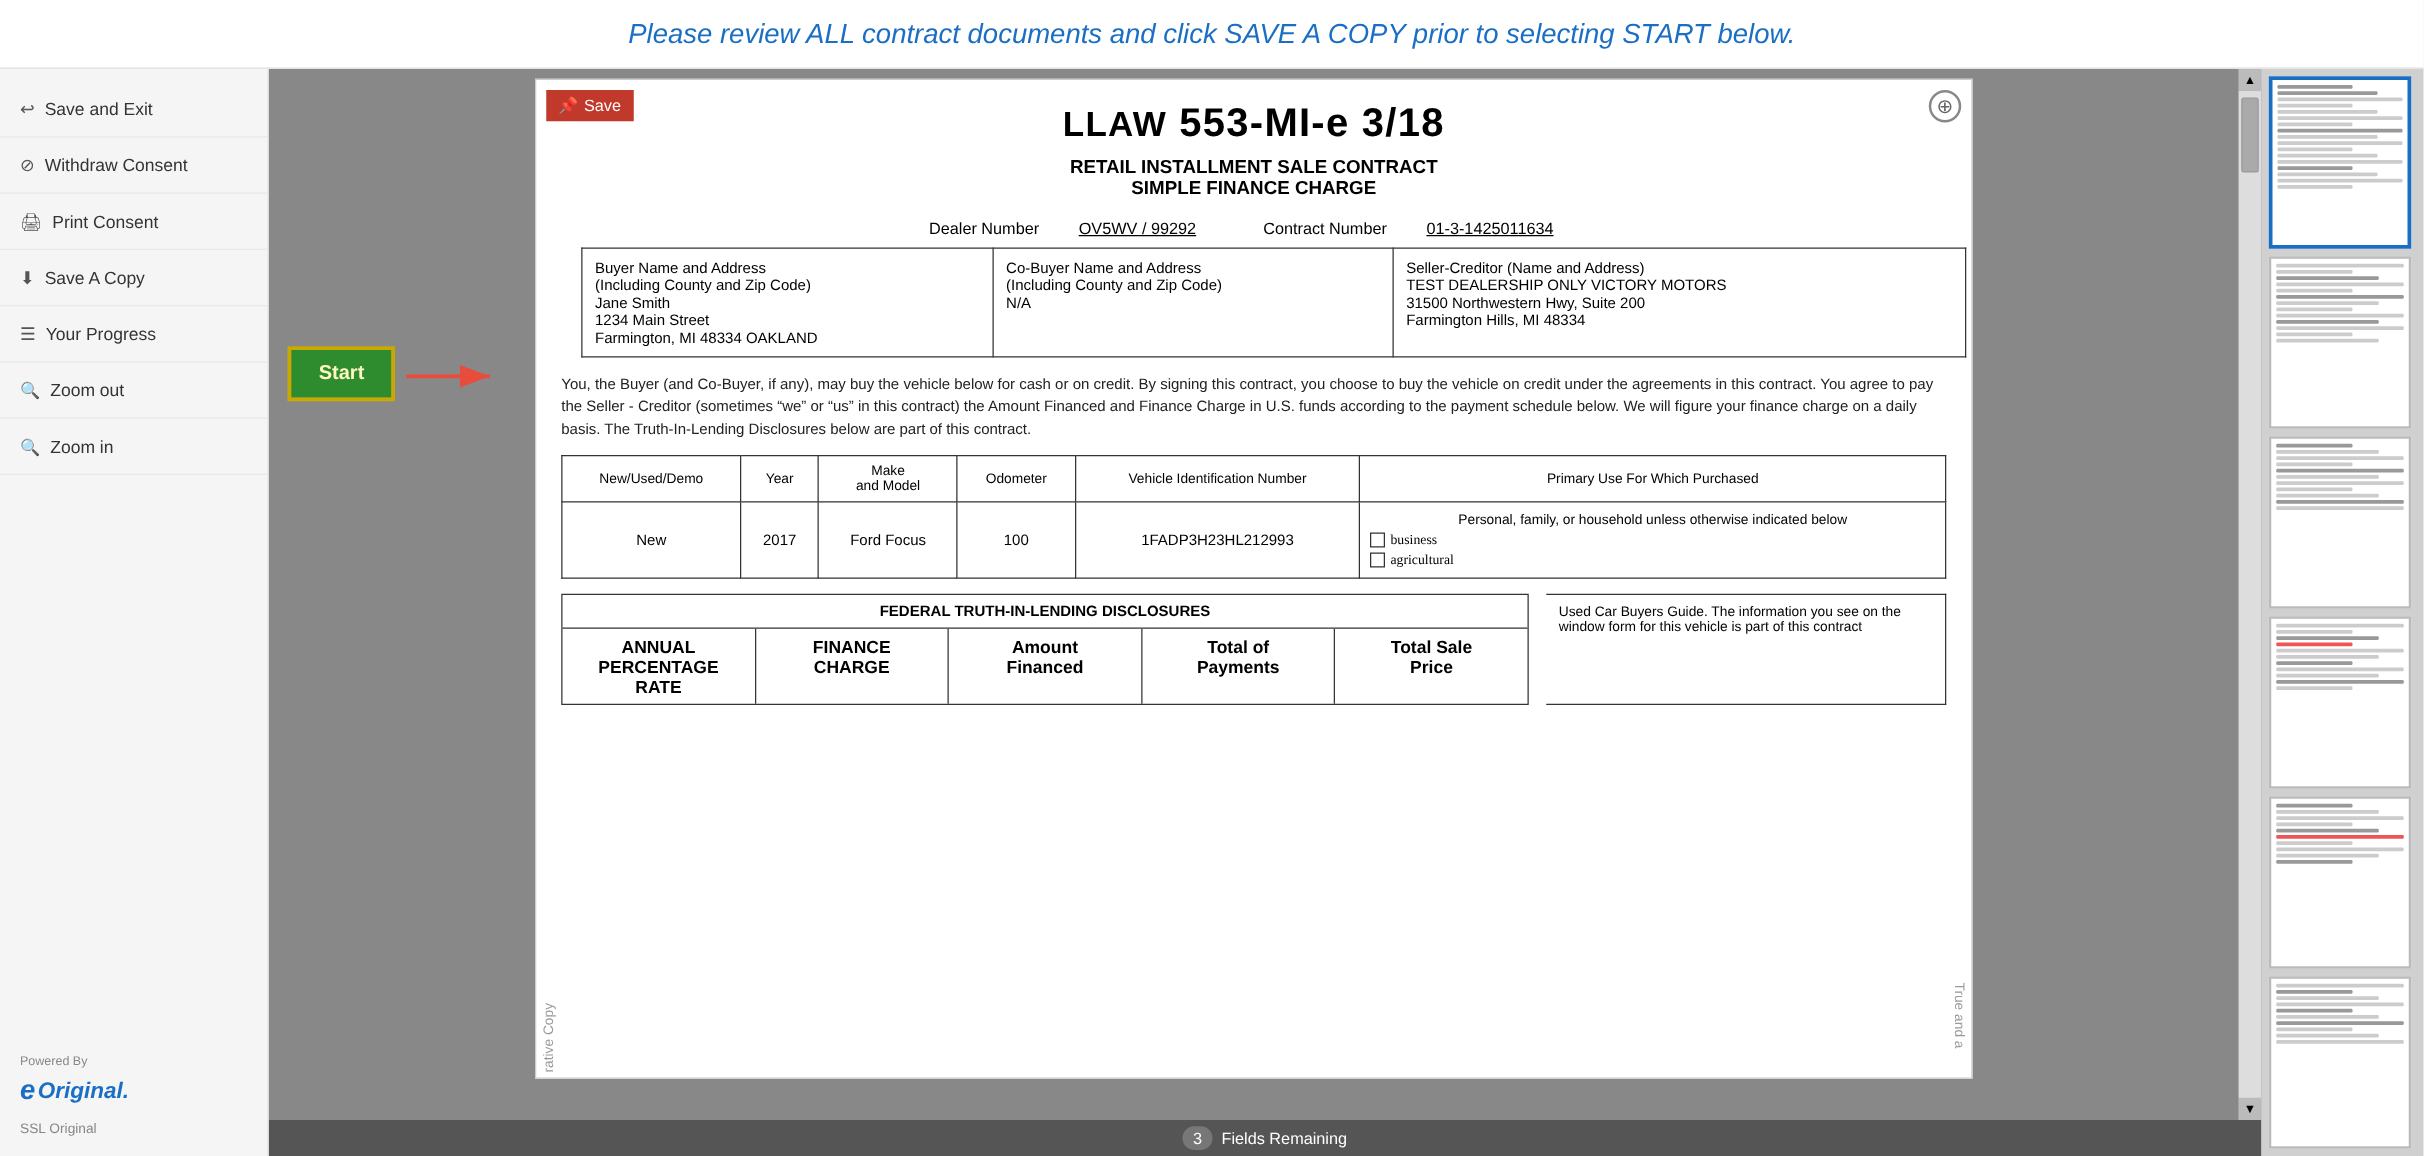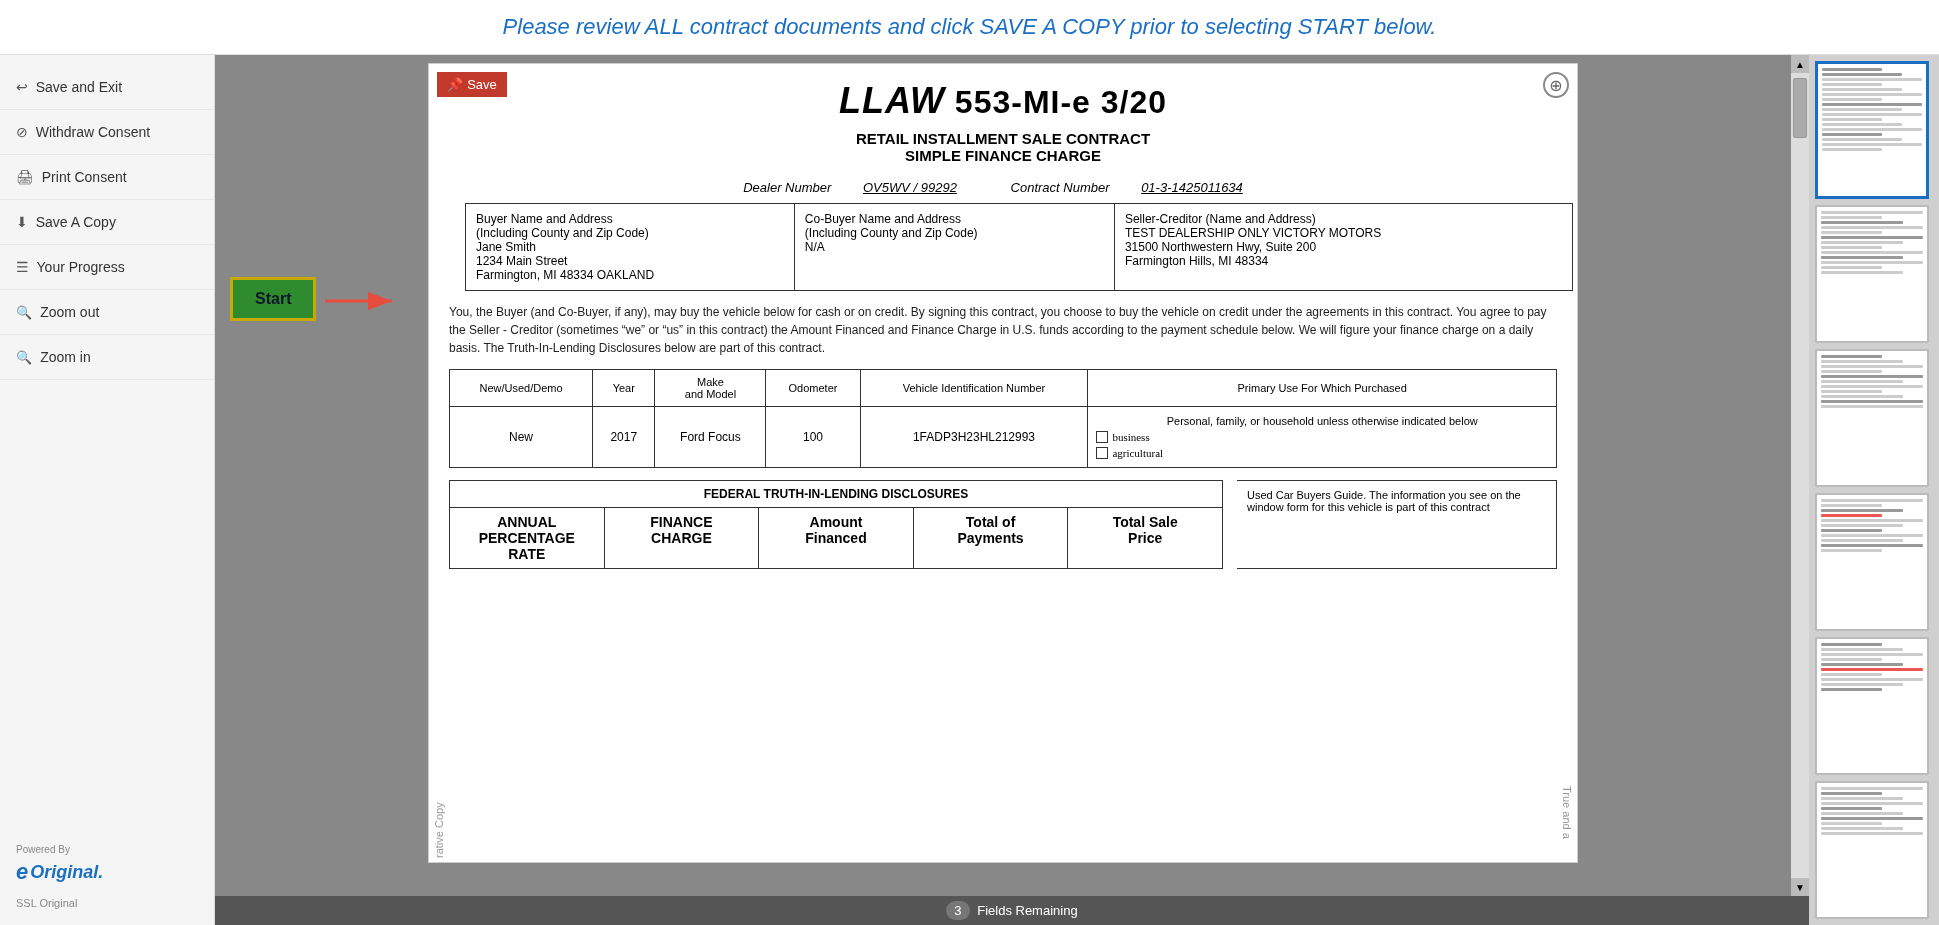--- a/index.html
+++ b/index.html
@@ -132,21 +132,21 @@
       gap: 4px;
       z-index: 10;
     }
 
     
     #start-btn {
       position: absolute;
       top: 225px;
       left: 18px;
       background: #2e8b2e;
-      color: #0f172a;
+      color: #fef9c3;
       border: none;
       padding: 10px 22px;
       font-size: 16px;
       font-weight: bold;
       cursor: pointer;
       z-index: 10;
       outline: 3px solid #c8a900;
     }
 
     
@@ -191,39 +191,37 @@
       text-align: center;
       padding: 16px 20px 8px;
     }
 
     .doc-form-number {
       font-size: 32px;
       font-weight: bold;
       letter-spacing: 1px;
     }
     .doc-llaw {
-      font-style: italic;
-      font-size: 36px;
+      font-size: 28px;
     }
 
     .doc-contract-title {
       font-weight: bold;
       font-size: 15px;
       margin-top: 8px;
     }
     .doc-contract-subtitle {
       font-weight: bold;
       font-size: 15px;
     }
 
     .dealer-contract-row {
       text-align: center;
       padding: 8px 20px;
       font-size: 13px;
-      font-style: italic;
     }
 
     
     .buyer-table {
       width: calc(100% - 40px);
       margin: 0 36px;
       border-collapse: collapse;
       border: 1px solid #333;
     }
     .buyer-table td {
@@ -497,21 +495,21 @@
               <span>📌</span>
               <span>Save</span>
             </button>
 
             <div id="expand-icon">⊕</div>
 
 
             <div class="doc-title-area">
               <div class="doc-form-number">
                 <span class="doc-llaw">LLAW</span>
-                <span>553-MI-e 3/20</span>
+                <span>553-MI-e 3/18</span>
               </div>
               <div class="doc-contract-title">RETAIL INSTALLMENT SALE CONTRACT</div>
               <div class="doc-contract-subtitle">SIMPLE FINANCE CHARGE</div>
             </div>
 
             <div class="dealer-contract-row">
               <span>Dealer Number</span>
               <span style="margin-left:8px; text-decoration:underline; padding:0 20px;">OV5WV / 99292</span>
               <span style="margin-left:30px;">Contract Number</span>
               <span style="margin-left:8px; text-decoration:underline; padding:0 20px;">01-3-1425011634</span>

